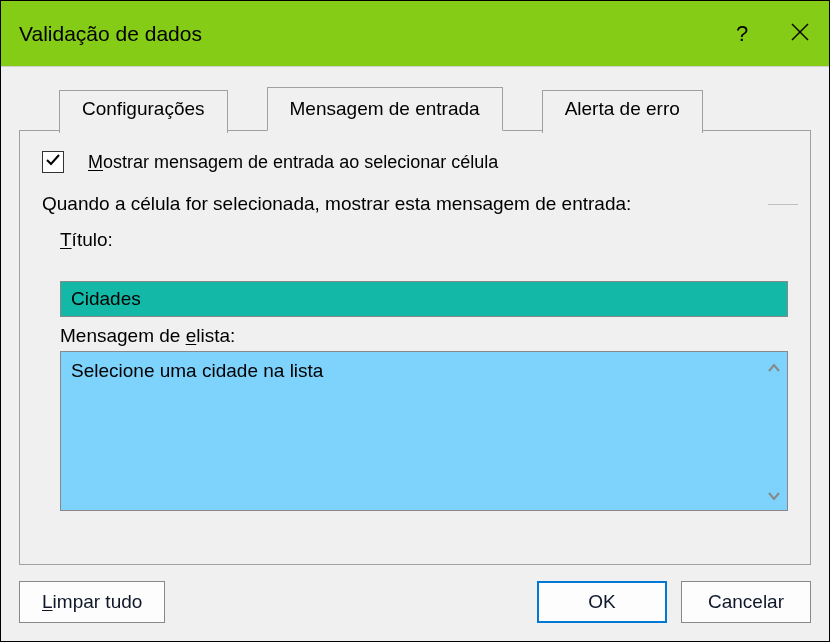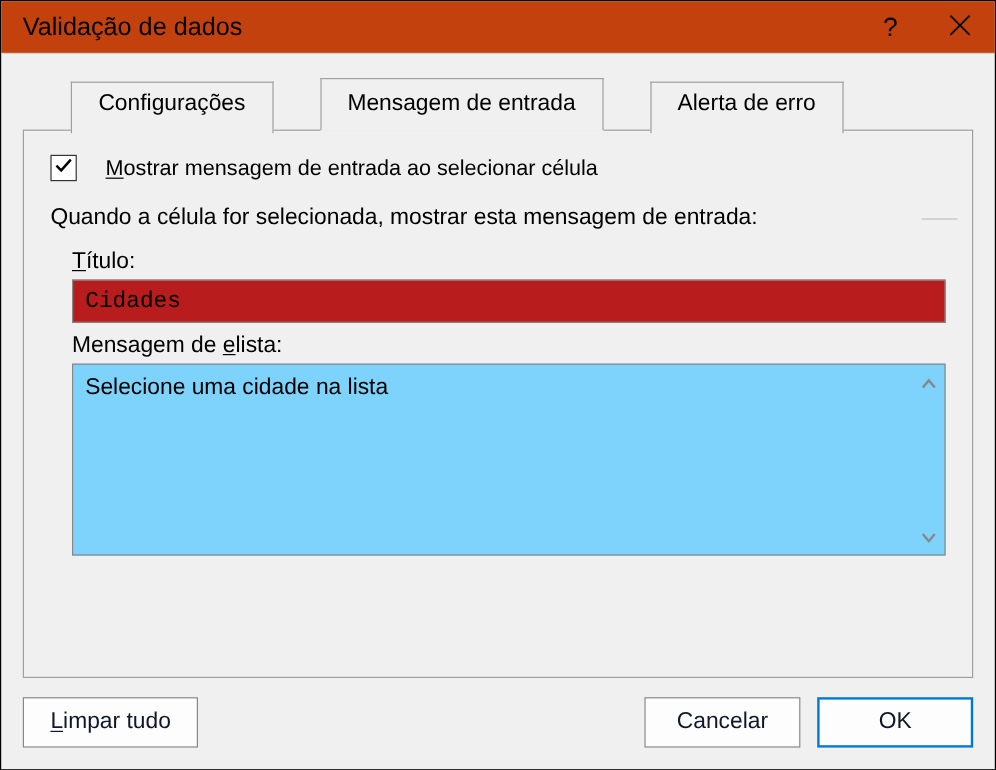--- a/index.html
+++ b/index.html
@@ -17,22 +17,22 @@
     }
     .dialog {
       width: 830px;
       height: 642px;
       background: #f0f0f0;
       border: 1px solid #000;
       display: flex;
       flex-direction: column;
     }
     .titlebar {
-      height: 44px;
-      background: #c2410c;
+      height: 66px;
+      background: #84cc16;
       display: flex;
       align-items: center;
       padding: 0 0 0 18px;
       border-bottom: 1px solid #d0d0d0;
     }
     .title {
       flex: 1;
       font-size: 21px;
       color: #000;
     }
@@ -133,25 +133,26 @@
     }
     .field-label {
       font-size: 19px;
       color: #000;
       margin-bottom: 4px;
       display: block;
     }
     .text-input {
       width: 100%;
       border: 1px solid #888;
-      background: #b91c1c;
+      background: #14b8a6;
       padding: 6px 10px;
       font-size: 19px;
-      font-family: Liberation Mono, monospace;
-      color: #000;
+      font-family: Liberation Sans, sans-serif;
+      color: #000;
+      margin-top: 26px;
     }
     .textarea-wrap {
       position: relative;
       width: 100%;
       border: 1px solid #888;
       background: #7dd3fc;
       height: 160px;
       display: flex;
     }
     .textarea {
@@ -287,16 +288,16 @@
         </div>
       </div>
     </div>
   </div>
 
   <div class="button-row">
     <button class="btn">
       <span class="underline-first">L</span><span>impar tudo</span>
     </button>
     <div class="spacer"></div>
+    <button class="btn default">OK</button>
     <button class="btn">Cancelar</button>
-    <button class="btn default">OK</button>
   </div>
 </div>
 
 </body></html>

